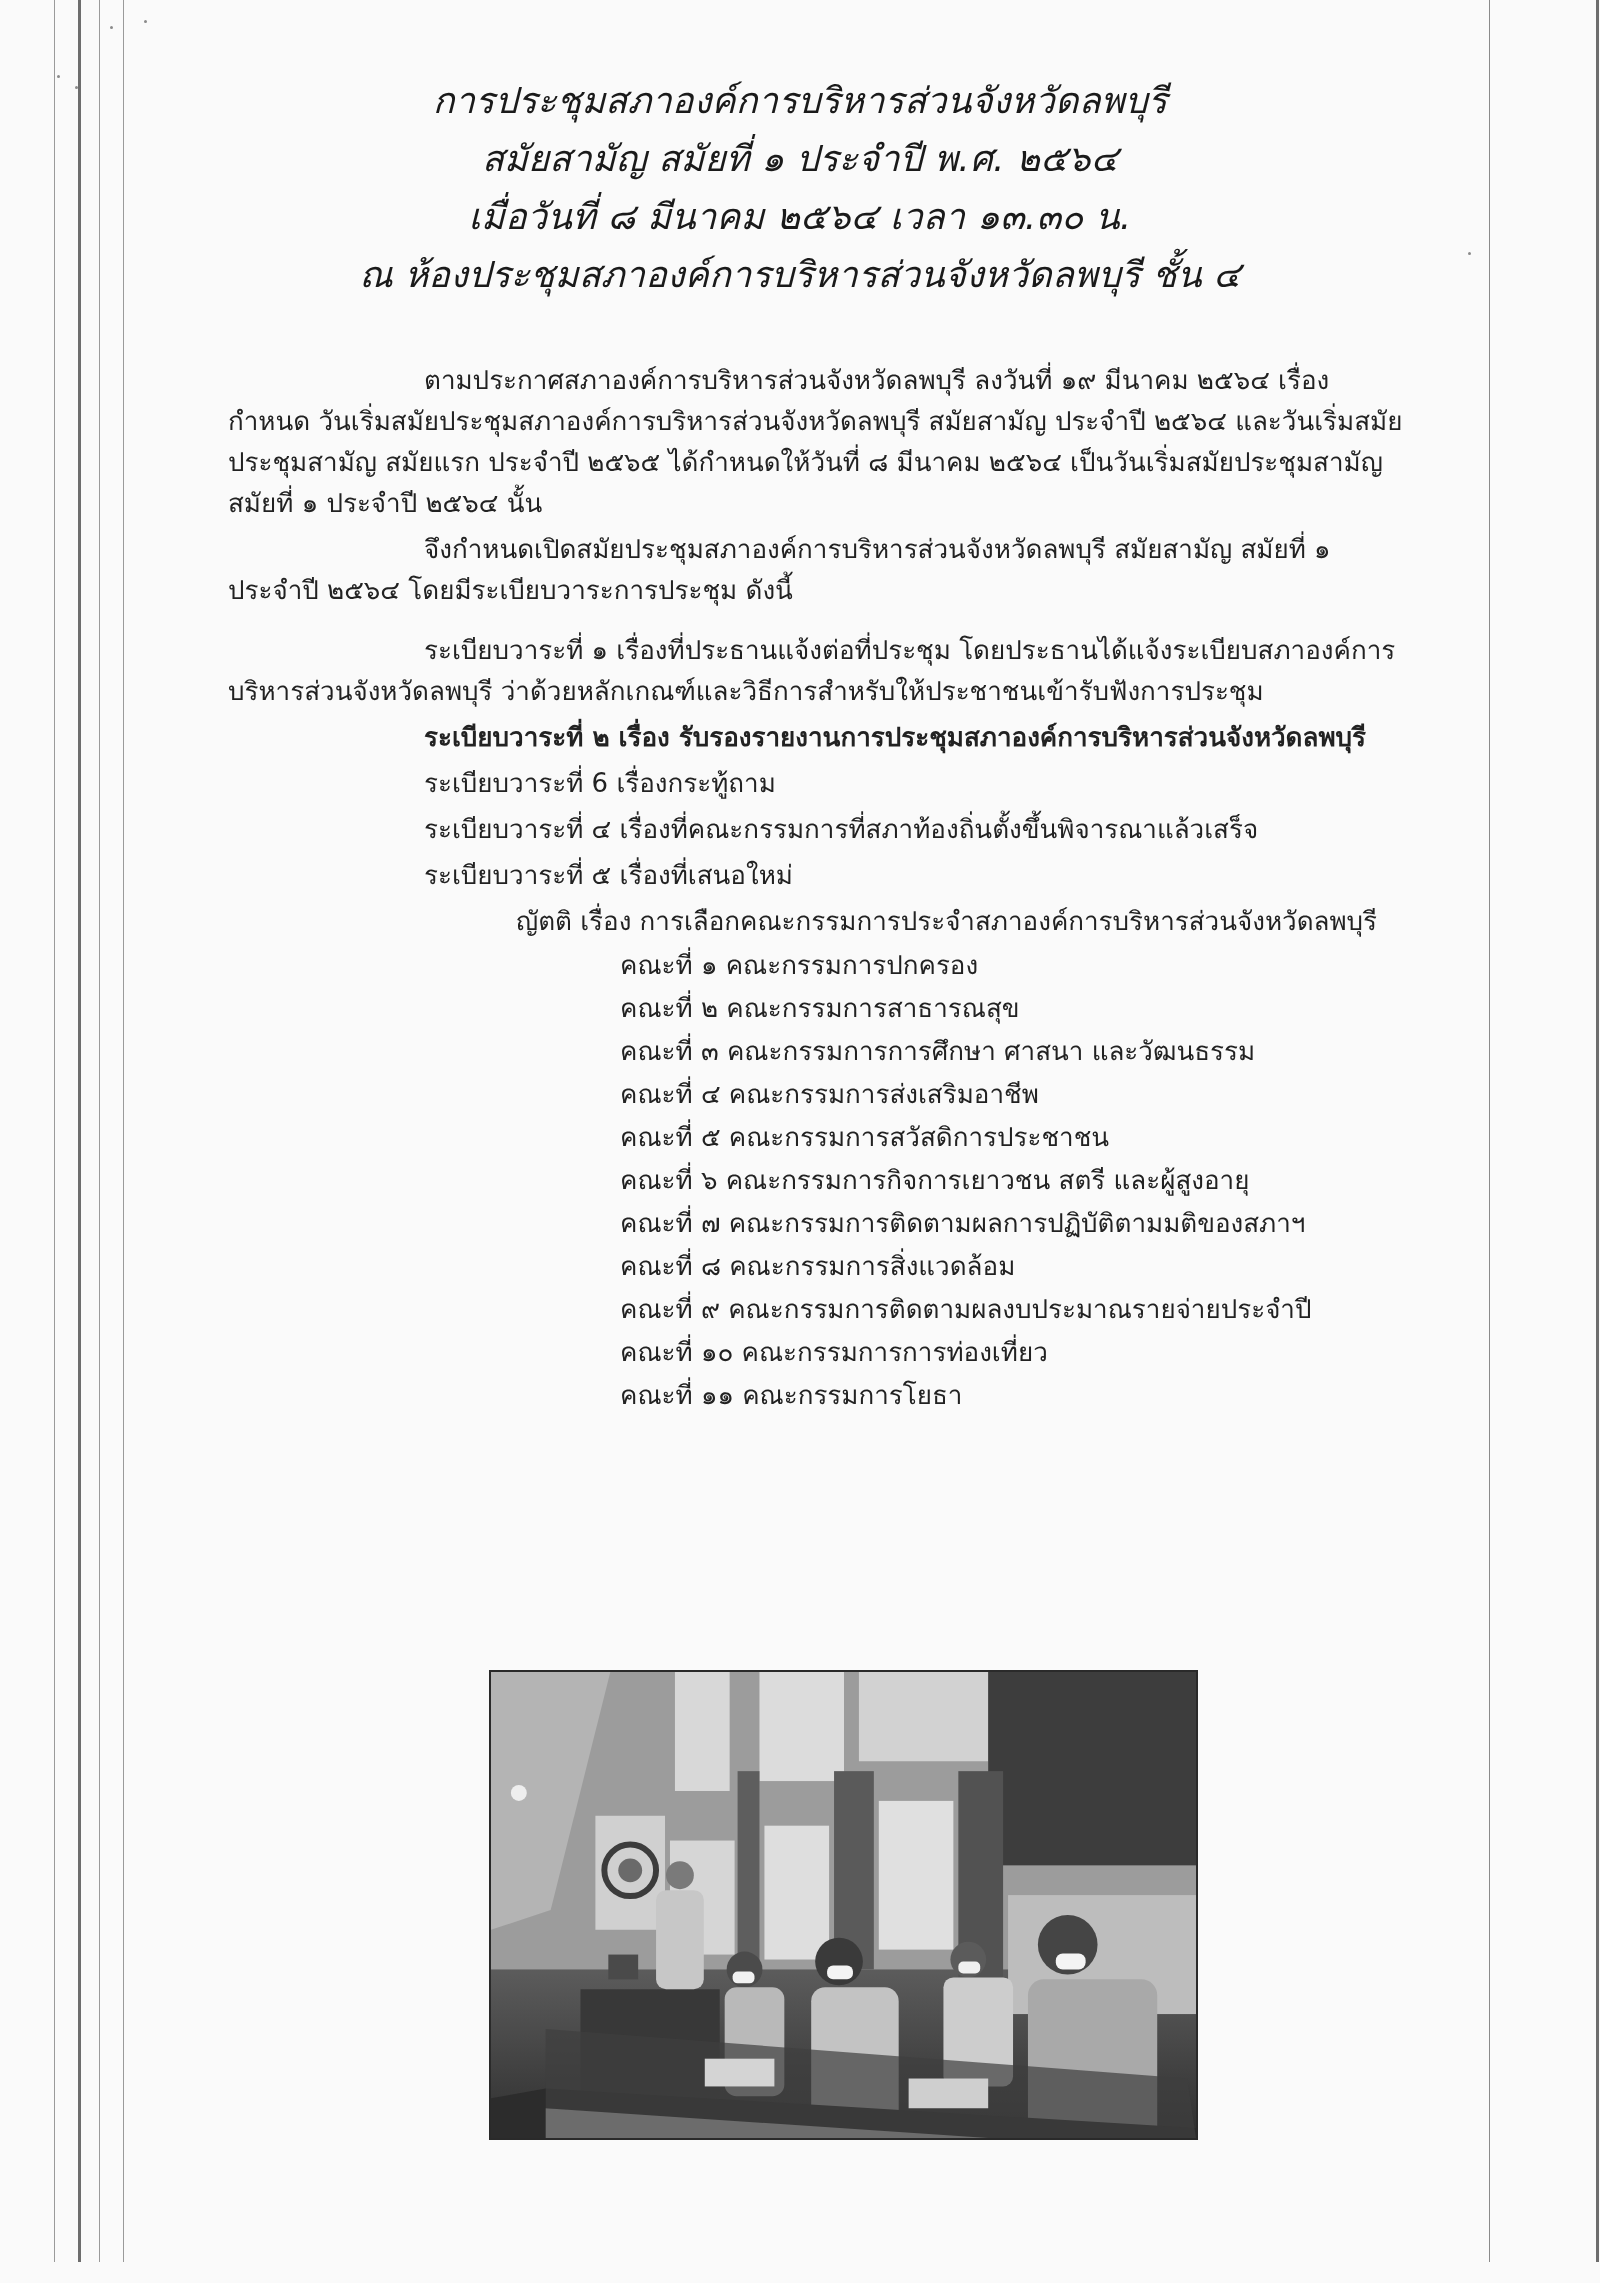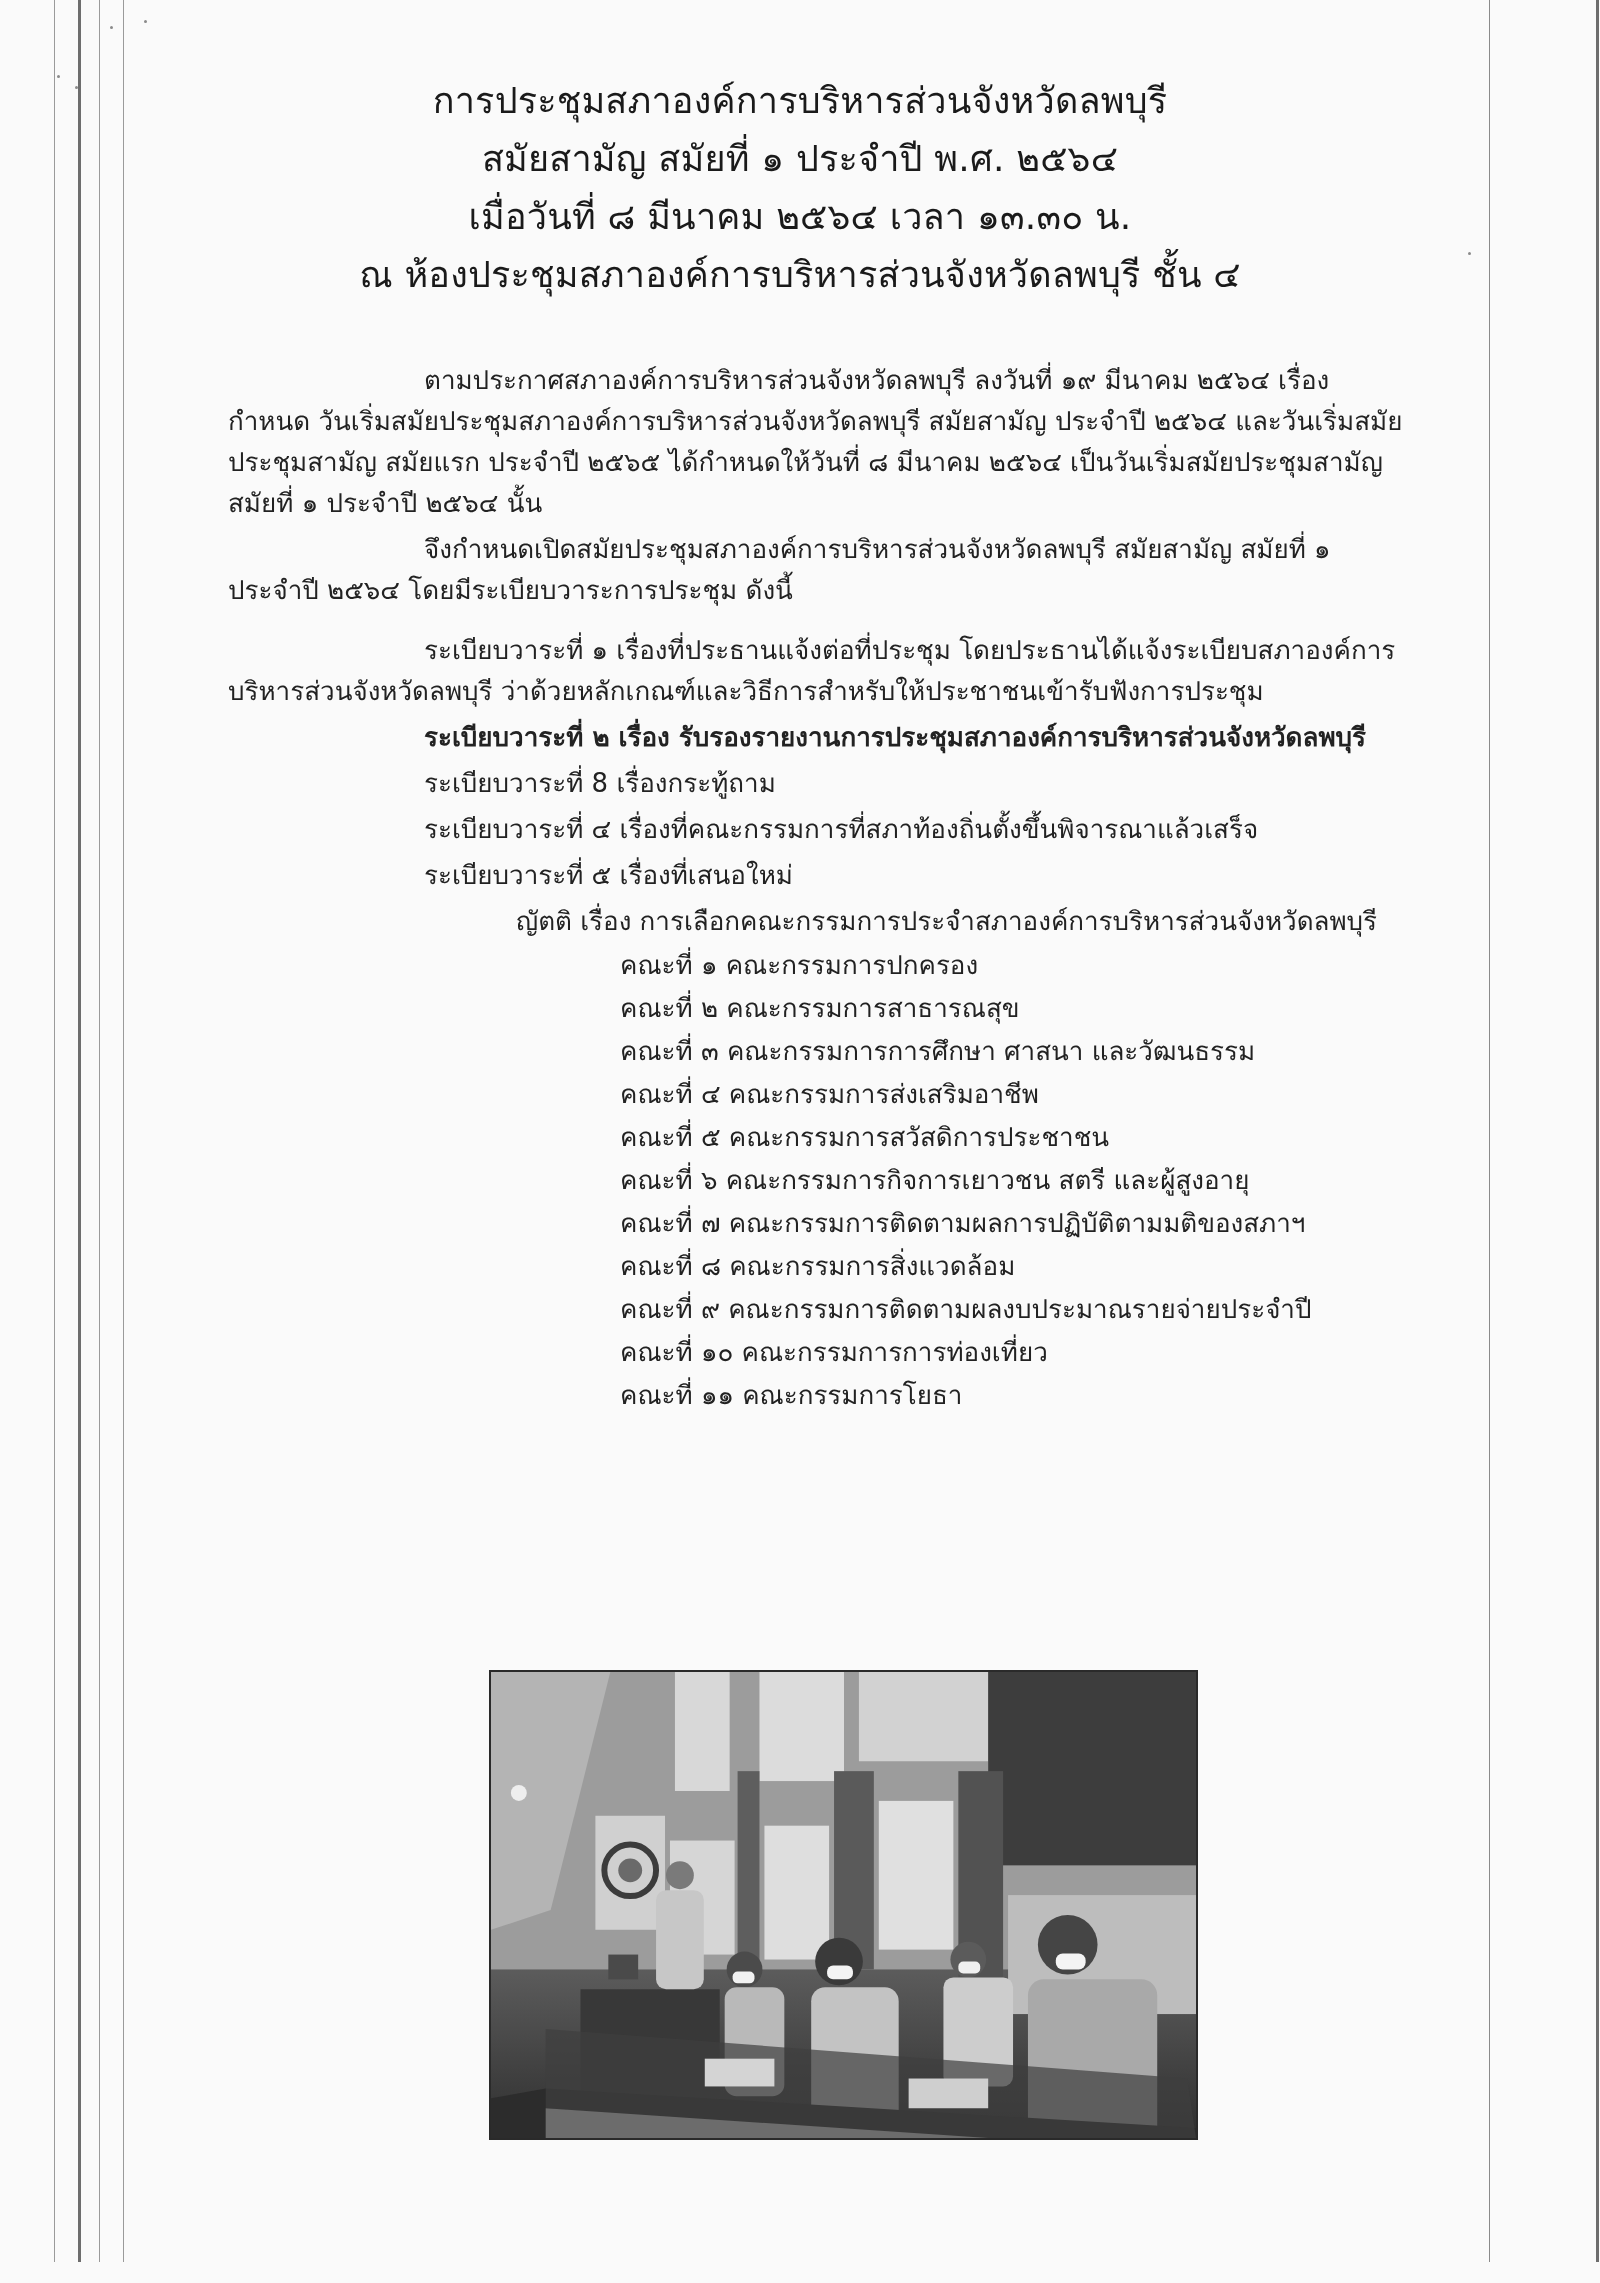--- a/index.html
+++ b/index.html
@@ -9,21 +9,21 @@
       position: relative; overflow: hidden;
       font-family: "DejaVu Sans", sans-serif;
       color: #1d1d1d;
     }
     .scan-line { position: absolute; top: 0; width: 1px; background: #9a9a9a; }
     .scan-line.dark { width: 3px; background: #6d6d6d; }
     .speck { position: absolute; width: 3px; height: 3px; background: #8a8a8a; border-radius: 50%; }
 
     .title-block {
       position: absolute; left: 300px; top: 72px; width: 1000px;
-      text-align: center; 
+      text-align: center; font-style: italic;
     }
     .title-line {
       font-size: 36px; line-height: 58px; letter-spacing: 0.2px;
       white-space: nowrap; color: #1a1a1a;
     }
 
     .body-block {
       position: absolute; left: 228px; top: 352px; width: 1256px;
       font-size: 26px; color: #222;
     }
@@ -75,21 +75,21 @@
     <span class="l" style="text-indent:0;">ประจำปี ๒๕๖๔ โดยมีระเบียบวาระการประชุม ดังนี้</span>
   </div>
   <div class="para indent" style="margin-top:19px;">
     <span class="l">ระเบียบวาระที่ ๑ เรื่องที่ประธานแจ้งต่อที่ประชุม โดยประธานได้แจ้งระเบียบสภาองค์การ</span>
     <span class="l" style="text-indent:0;">บริหารส่วนจังหวัดลพบุรี ว่าด้วยหลักเกณฑ์และวิธีการสำหรับให้ประชาชนเข้ารับฟังการประชุม</span>
   </div>
   <div class="para indent" style="margin-top:5px;font-weight:bold;">
     <span class="l">ระเบียบวาระที่ ๒ เรื่อง รับรองรายงานการประชุมสภาองค์การบริหารส่วนจังหวัดลพบุรี</span>
   </div>
 
-  <div class="agenda">ระเบียบวาระที่ 8 เรื่องกระทู้ถาม</div>
+  <div class="agenda">ระเบียบวาระที่ 6 เรื่องกระทู้ถาม</div>
   <div class="agenda">ระเบียบวาระที่ ๔ เรื่องที่คณะกรรมการที่สภาท้องถิ่นตั้งขึ้นพิจารณาแล้วเสร็จ</div>
   <div class="agenda">ระเบียบวาระที่ ๕ เรื่องที่เสนอใหม่</div>
 
   <div class="motion">ญัตติ เรื่อง การเลือกคณะกรรมการประจำสภาองค์การบริหารส่วนจังหวัดลพบุรี</div>
 
   <div class="committee">คณะที่ ๑ คณะกรรมการปกครอง</div>
   <div class="committee">คณะที่ ๒ คณะกรรมการสาธารณสุข</div>
   <div class="committee">คณะที่ ๓ คณะกรรมการการศึกษา ศาสนา และวัฒนธรรม</div>
   <div class="committee">คณะที่ ๔ คณะกรรมการส่งเสริมอาชีพ</div>
   <div class="committee">คณะที่ ๕ คณะกรรมการสวัสดิการประชาชน</div>

